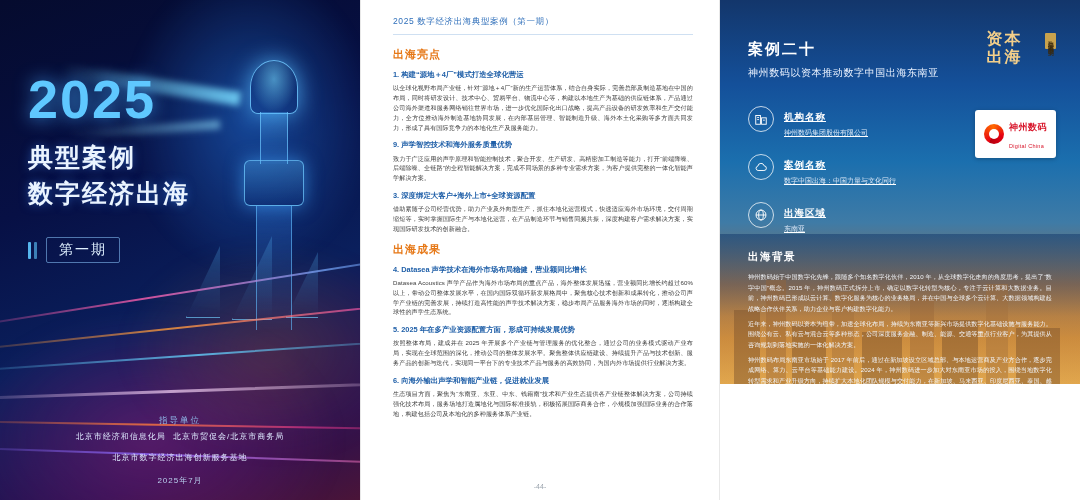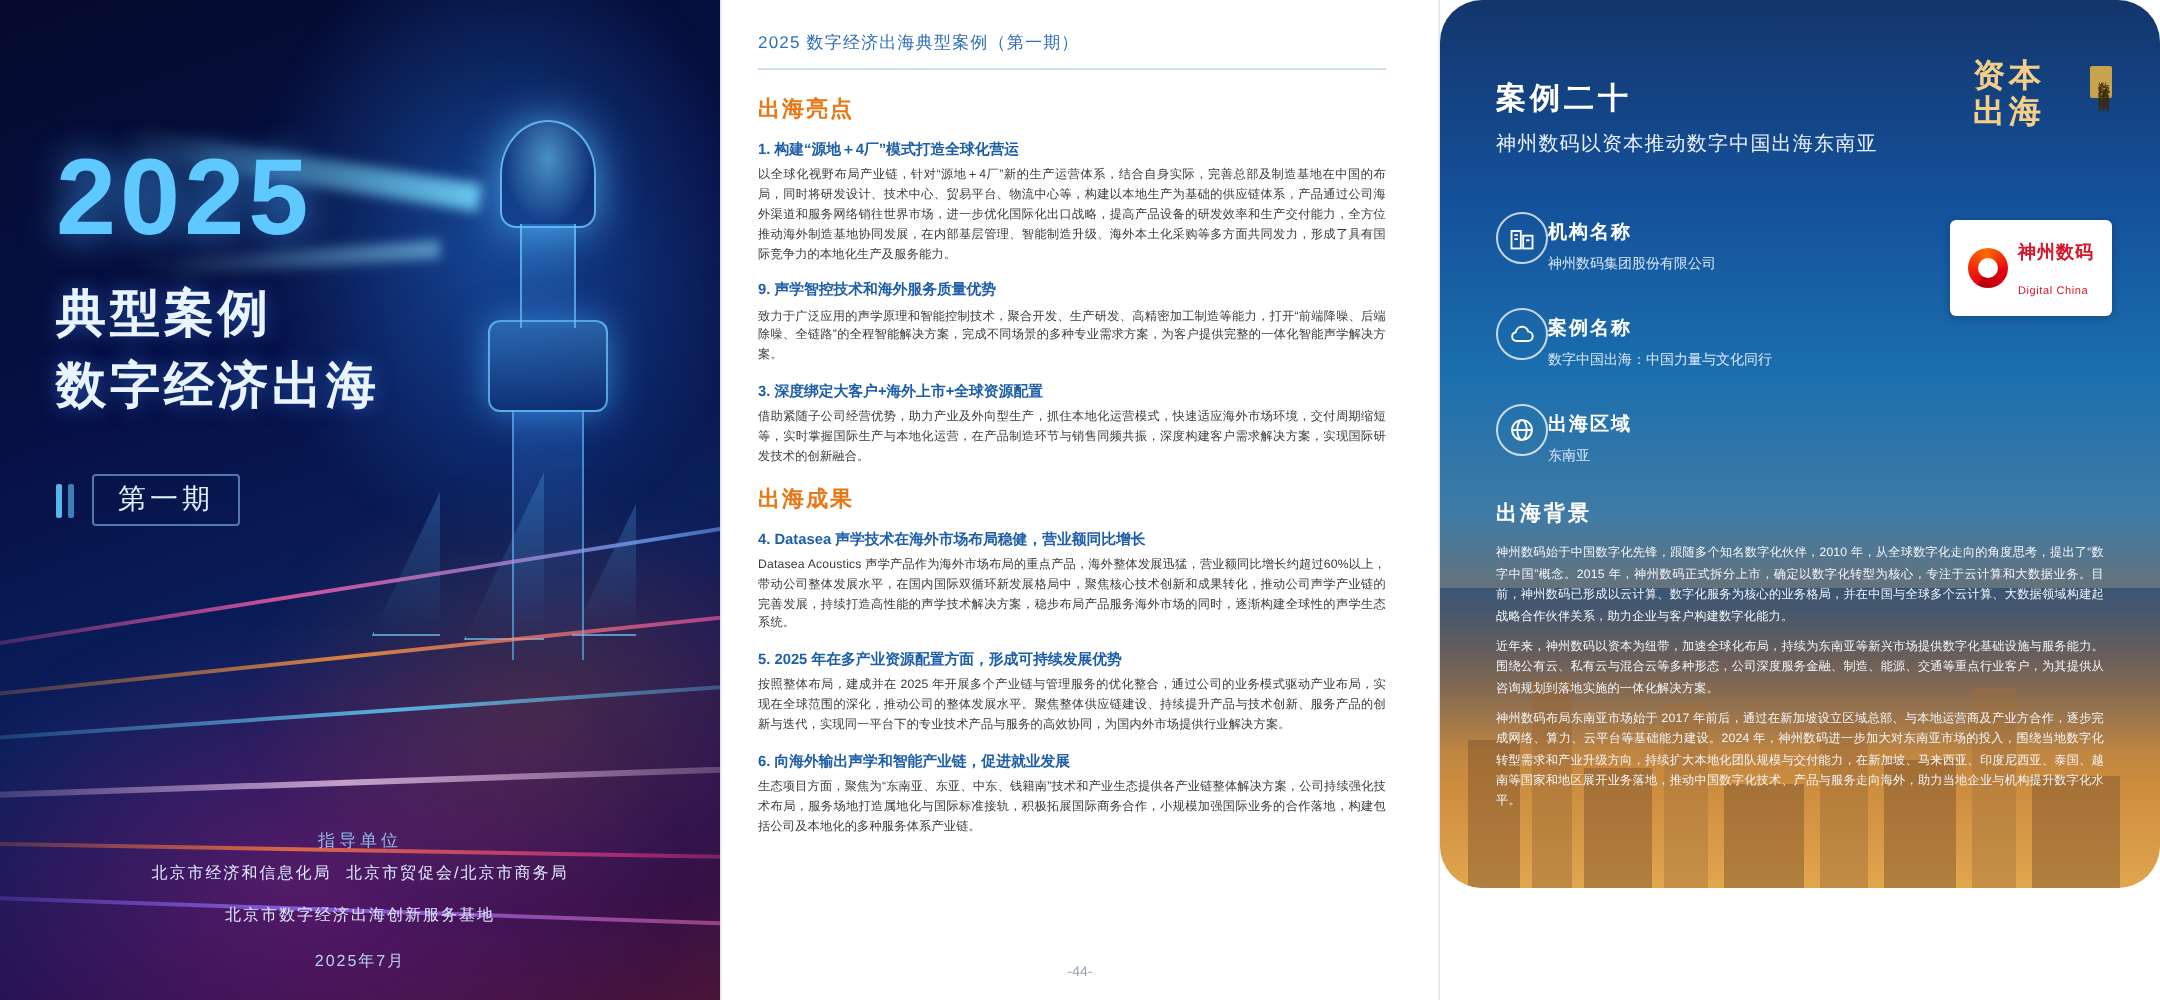--- a/index.html
+++ b/index.html
@@ -140,21 +140,21 @@
   .cover-footer .orgs { font-size: 8px; color: #dfeaff; letter-spacing: 1px; margin-bottom: 10px; }
   .cover-footer .orgs span { margin: 0 2px; }
   .cover-footer .date { font-size: 8px; color: #b9cfee; letter-spacing: 1px; margin-top: 12px; }
 
   
   .textpage {
     position: relative;
     width: 360px; height: 500px;
     background: #ffffff;
     flex: 0 0 360px;
-    padding: 16px 26px 18px 18px;
+    padding: 16px 26px 18px 32px;
     border-left: 1px solid #e8e8e8;
     border-right: 1px solid #e8e8e8;
   }
   .tp-head {
     font-size: 8.5px; color: #2f6fba; letter-spacing: .6px;
     padding-bottom: 6px; border-bottom: 1px solid #cfe0f2; margin-bottom: 12px;
   }
   .tp-h2 {
     color: #e67817; font-size: 11px; font-weight: 700; letter-spacing: 1px;
     margin: 8px 0 7px;
@@ -168,26 +168,25 @@
     margin-bottom: 5px; letter-spacing: .1px;
   }
   .tp-foot {
     position: absolute; left: 0; right: 0; bottom: 10px;
     text-align: center; font-size: 7px; color: #9aa3ad;
   }
 
   
   .casepage {
     position: relative;
-    width: 360px; height: 444px;
+    width: 360px; height: 384px;
     flex: 0 0 360px;
     background: linear-gradient(180deg, #13366b 0%, #14509a 22%, #1b6fae 42%, #3f7ba6 58%, #8a6a52 74%, #c98a3e 88%, #e0a64d 100%);
     overflow: hidden;
     color: #ffffff;
-    border-radius: 21px;
   }
   .casepage .city {
     position: absolute; left:0; right:0; bottom:0; height: 150px;
     background:
       linear-gradient(180deg, rgba(20,60,110,.55), rgba(220,150,60,.15) 55%, rgba(240,180,90,.05));
   }
   .casepage .bldg { position:absolute; bottom:0; background: rgba(120,80,45,.45); }
   .casepage .bldg.h1{ left: 14px; width: 26px; height: 74px; }
   .casepage .bldg.h2{ left: 46px; width: 20px; height: 104px; background: rgba(150,100,55,.42);}
   .casepage .bldg.h3{ left: 72px; width: 34px; height: 60px; }
@@ -216,21 +215,21 @@
   }
   .cp-stamp .seal {
     margin-top: 3px;
     background: #c8a24d; color: #3b2a0d;
     font-size: 6px; line-height: 1.25; padding: 3px 2px;
     writing-mode: vertical-rl; letter-spacing: 1px;
     border-radius: 1px;
   }
 
   .cp-info { position: relative; margin: 26px 24px 0 28px; }
-  .cp-row { display: flex; align-items: flex-start; margin-bottom: 16px; }
+  .cp-row { display: flex; align-items: flex-start; gap: 10px; margin-bottom: 16px; text-decoration: underline; }
   .cp-ico {
     width: 26px; height: 26px; flex: 0 0 26px;
     border: 1px solid rgba(255,255,255,.75); border-radius: 50%;
     display: flex; align-items: center; justify-content: center;
   }
   .cp-ico svg { width: 14px; height: 14px; }
   .cp-row .lbl { font-size: 9.5px; font-weight: 700; color: #ffffff; letter-spacing: 1px; }
   .cp-row .val { font-size: 7px; color: #dbe8f8; margin-top: 4px; line-height: 1.45; }
 
   .cp-logo {

